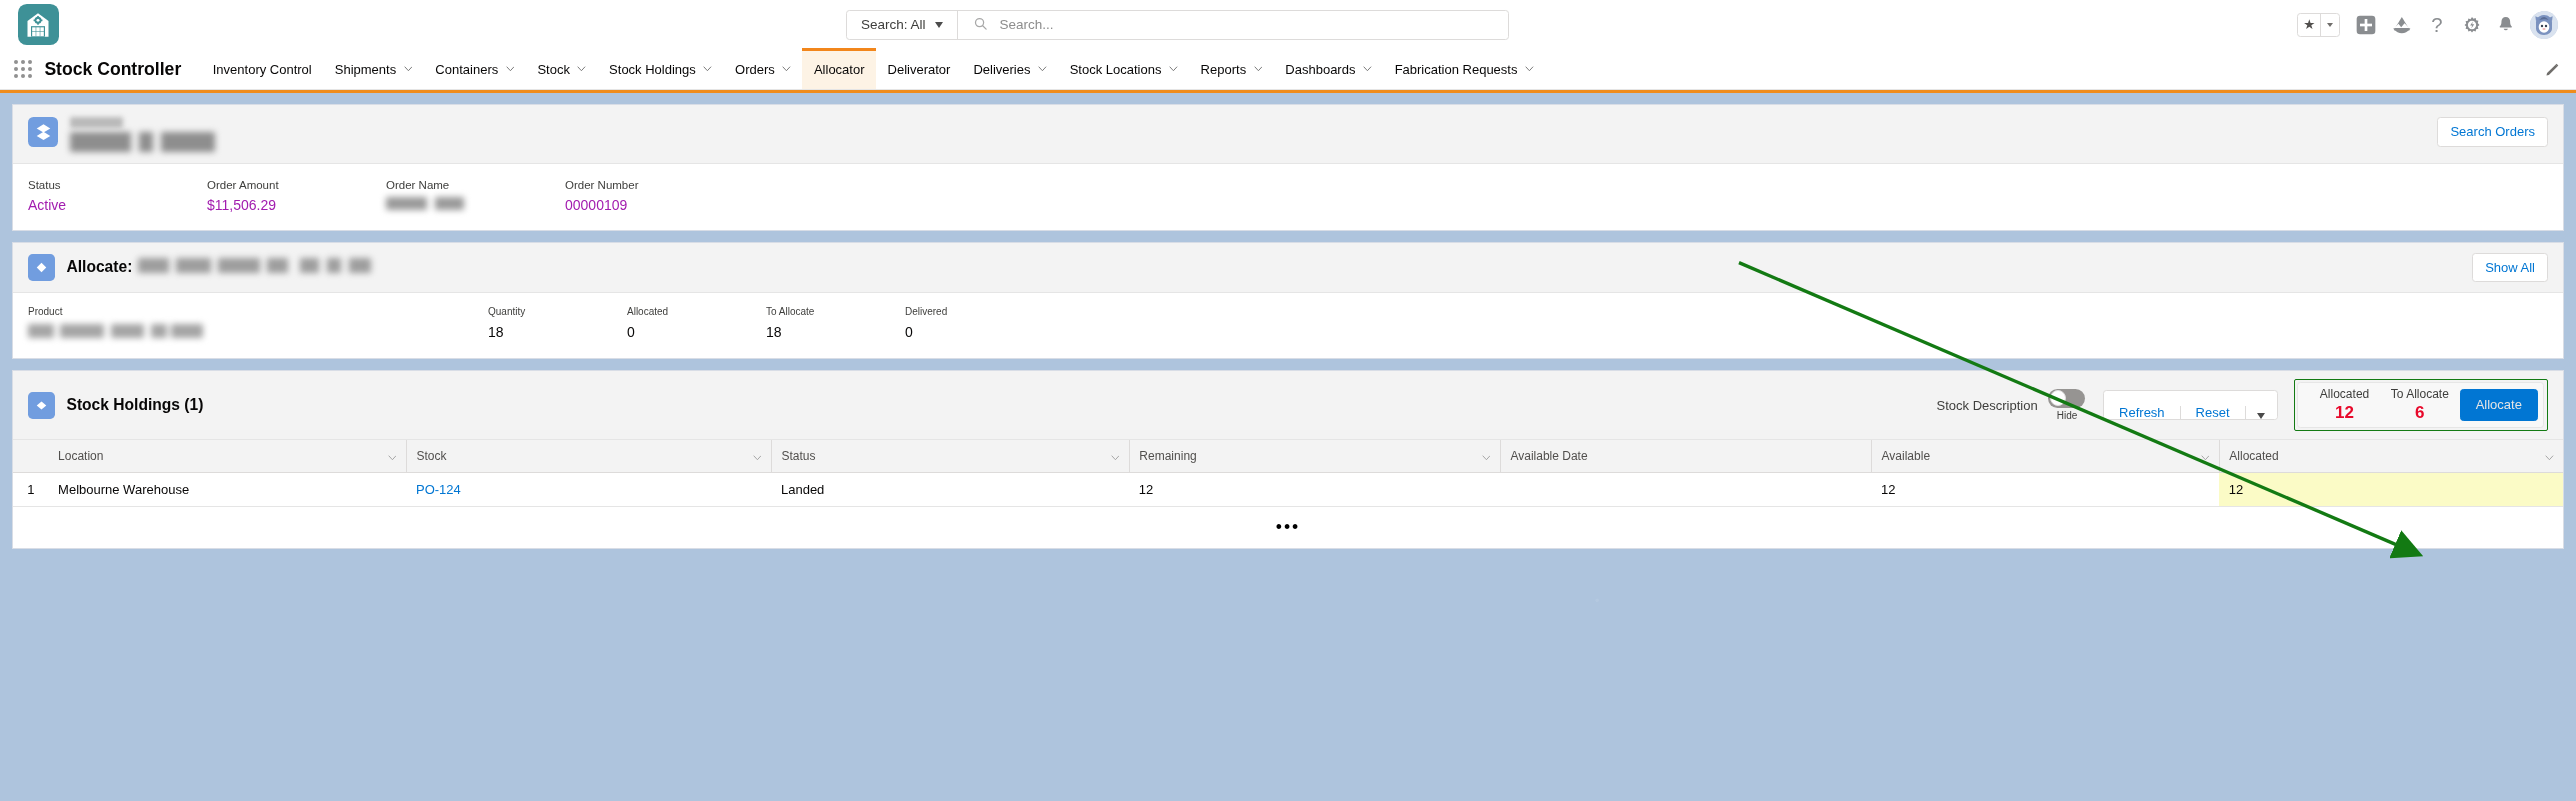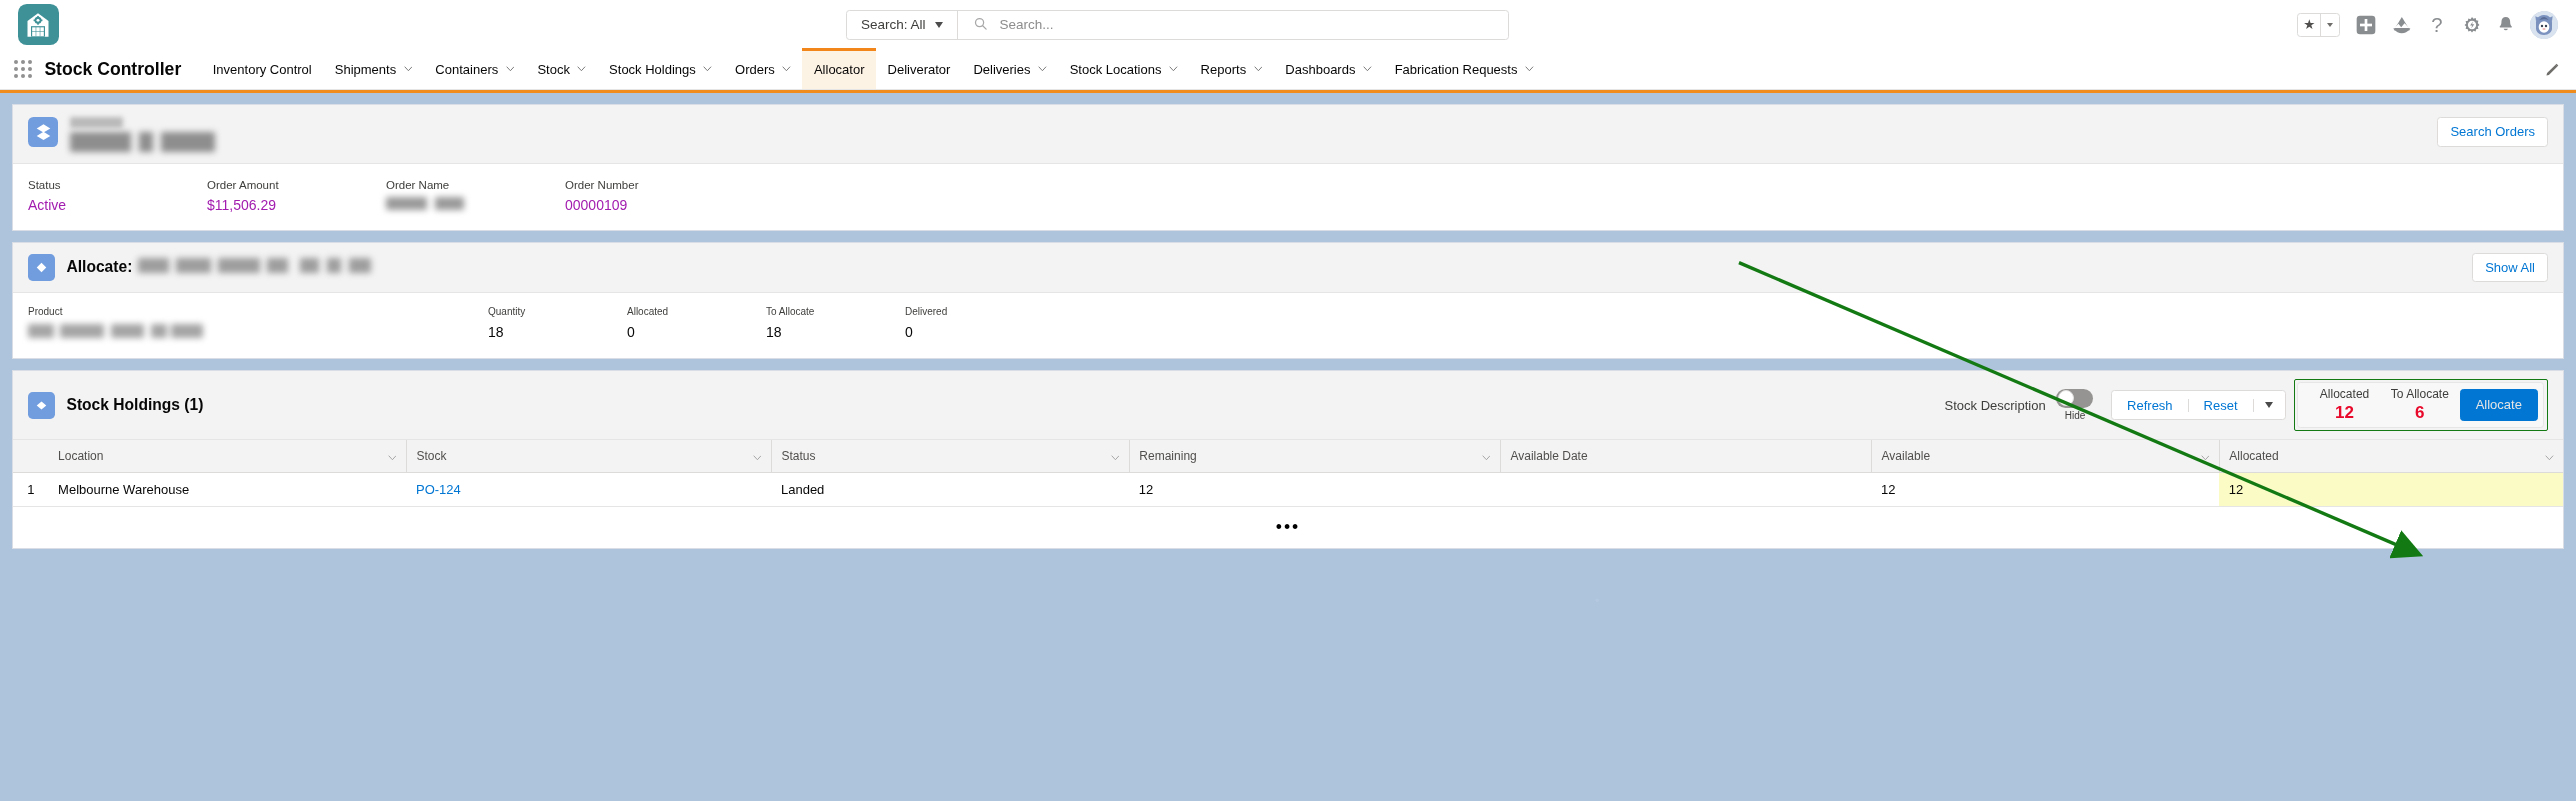--- a/index.html
+++ b/index.html
@@ -347,26 +347,26 @@
   .toggle-knob {
     position: absolute; top: 1.4px; left: 1.4px;
     width: 16px; height: 16px;
     border-radius: 50%;
     background: #fff;
     border: 0.7px solid #e0e0e0;
   }
   .toggle-sub { font-size: 10px; color: #3e3e3c; margin-top: 2px; }
 
   .btn-group {
-    display: flex; align-items: center;
+    display: flex; align-items: flex-end;
     border: 0.7px solid #dddbda;
     border-radius: 3.4px;
     overflow: hidden;
     background: #fff;
-    margin-right: 8px;
+    margin-right: 16px;
     height: 30px;
   }
   .btn-group > button {
     background: #fff; border: 0;
     border-right: 0.7px solid #dddbda;
     color: #0176d3; font-size: 13px;
     font-family: "Liberation Sans", sans-serif;
     padding: 0 15px; cursor: pointer; line-height: 1;
   }
   .btn-group > button:last-child { border-right: 0; }

